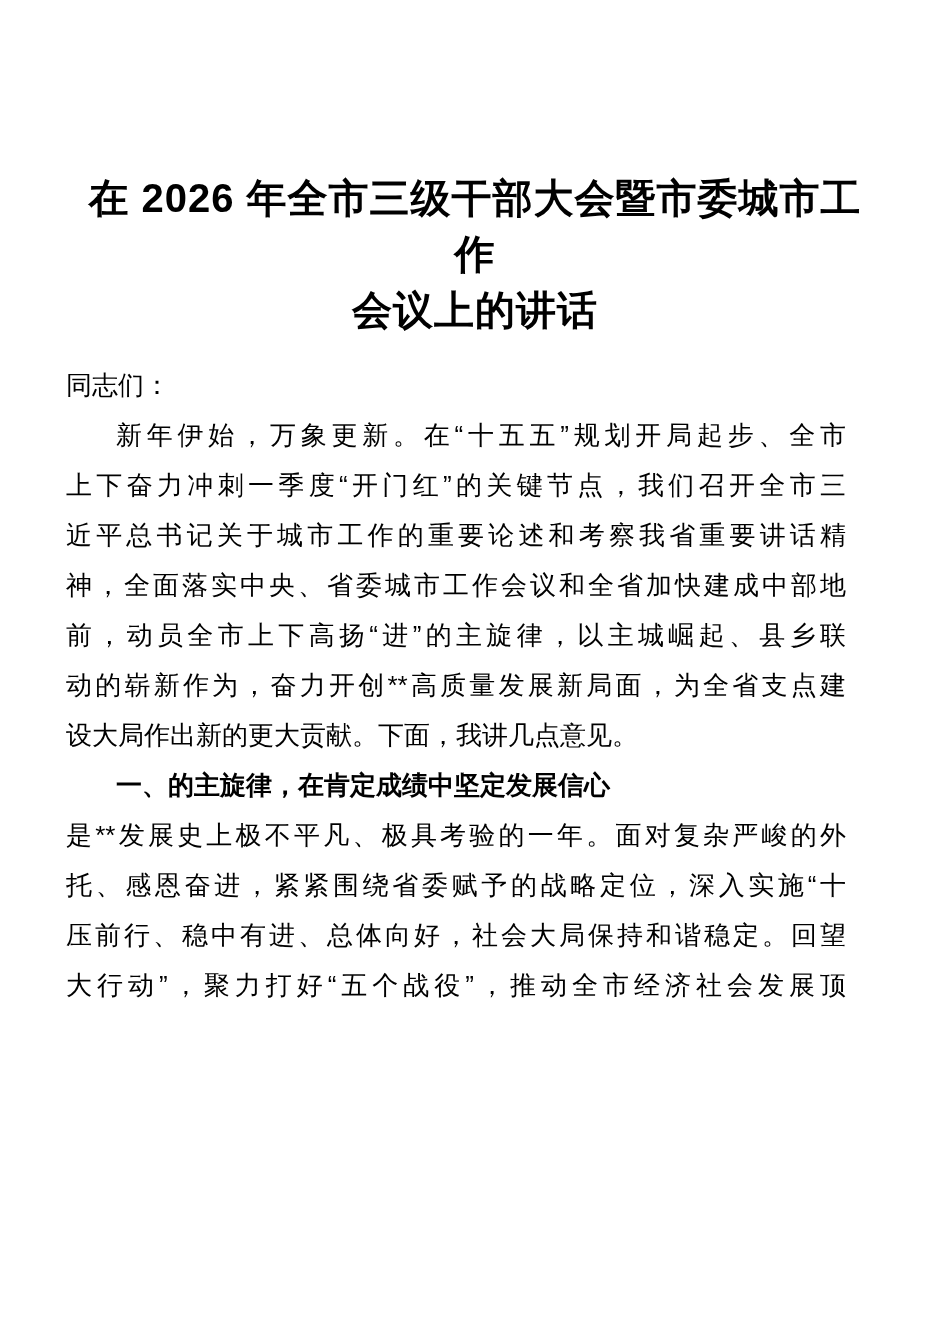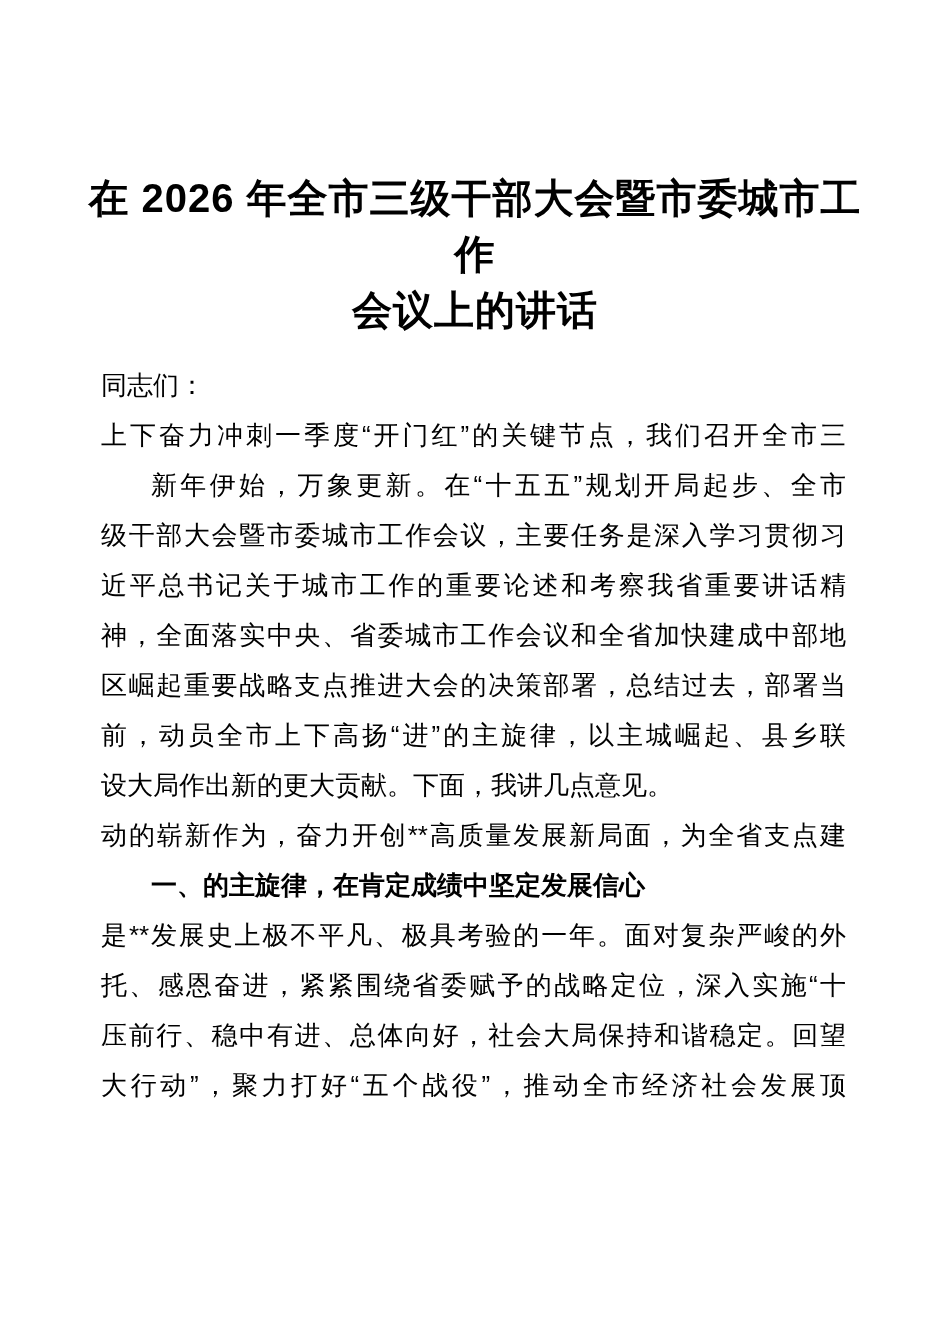--- a/index.html
+++ b/index.html
@@ -20,21 +20,21 @@
     margin: 0 auto;
     padding-top: 170px;
     width: 780px;
     text-align: center;
     font-size: 40px;
     line-height: 56px;
     font-weight: 700;
     letter-spacing: 1px;
   }
   .doc-body {
-    margin: 22px 104px 0 101px; 
+    margin: 22px 104px 0 66px; 
     font-size: 26px;
     line-height: 50px;
   }
   .bline {
     text-align: justify;
     text-align-last: left;
     min-height: 50px;
   }
   .just {
     text-align-last: justify;
@@ -53,29 +53,27 @@
 
   <h1 class="doc-title">
     <div class="title-line">在 2026 年全市三级干部大会暨市委城市工作</div>
     <div class="title-line">会议上的讲话</div>
   </h1>
 
   <div class="doc-body">
 
     <div class="bline">同志们：</div>
 
+    <div class="bline just indent">新年伊始，万象更新。在“十五五”规划开局起步、全市</div>
     <div class="bline just">上下奋力冲刺一季度“开门红”的关键节点，我们召开全市三</div>
-    <div class="bline just indent">新年伊始，万象更新。在“十五五”规划开局起步、全市</div>
-    <div class="bline just">级干部大会暨市委城市工作会议，主要任务是深入学习贯彻习</div>
     <div class="bline just">近平总书记关于城市工作的重要论述和考察我省重要讲话精</div>
     <div class="bline just">神，全面落实中央、省委城市工作会议和全省加快建成中部地</div>
-    <div class="bline just">区崛起重要战略支点推进大会的决策部署，总结过去，部署当</div>
     <div class="bline just">前，动员全市上下高扬“进”的主旋律，以主城崛起、县乡联</div>
+    <div class="bline just">动的崭新作为，奋力开创**高质量发展新局面，为全省支点建</div>
     <div class="bline">设大局作出新的更大贡献。下面，我讲几点意见。</div>
-    <div class="bline just">动的崭新作为，奋力开创**高质量发展新局面，为全省支点建</div>
 
     <div class="bline bold indent">一、的主旋律，在肯定成绩中坚定发展信心</div>
 
     <div class="bline just">是**发展史上极不平凡、极具考验的一年。面对复杂严峻的外</div>
     <div class="bline just">托、感恩奋进，紧紧围绕省委赋予的战略定位，深入实施“十</div>
     <div class="bline just">压前行、稳中有进、总体向好，社会大局保持和谐稳定。回望</div>
     <div class="bline just">大行动”，聚力打好“五个战役”，推动全市经济社会发展顶</div>
 
   </div>
 

